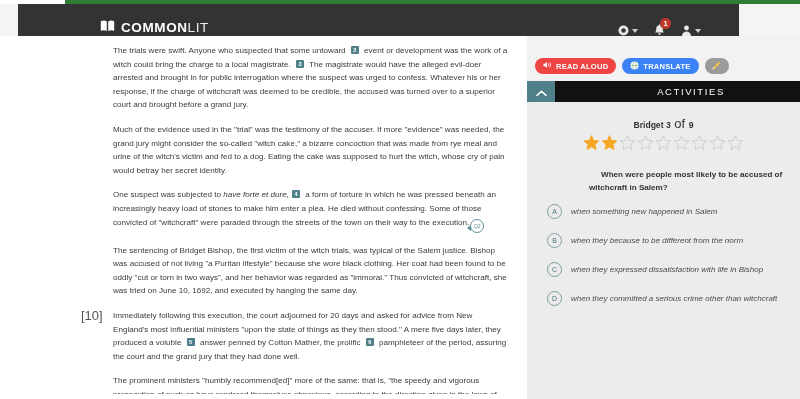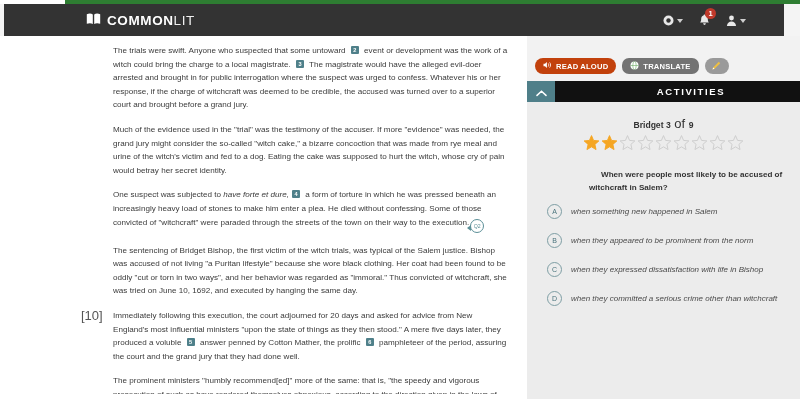--- a/index.html
+++ b/index.html
@@ -18,23 +18,23 @@
     position: absolute; top: 0; left: 0; width: 800px; height: 4px;
     background: #2e7d32;
   }
   .green-strip .white-notch {
     position: absolute; left: 0px; top: 0; width: 65px; height: 4px;
     background: #ffffff;
   }
 
   
   .header {
-    position: absolute; top: 4px; left: 4px; width: 780px; height: 32px;
+    position: absolute; top: 4px; left: 18px; width: 721px; height: 32px;
     background: #333333;
-    display: flex; align-items: center;
+    display: flex; align-items: flex-end;
   }
   .logo-wrap {
     display: flex; align-items: center; gap: 6px;
     margin-left: 82px;
   }
   .book-icon { display: block; }
   .logo-text {
     color: #ffffff; font-size: 13.5px; letter-spacing: 0.6px;
     font-weight: 700;
   }
@@ -146,22 +146,22 @@
     display: inline-flex; align-items: center; gap: 4px;
     height: 16px; padding: 0 8px;
     border-radius: 9px;
     color: #ffffff;
     font-size: 7.6px;
     font-weight: 600;
     letter-spacing: 0.2px;
     cursor: pointer;
     white-space: nowrap;
   }
-  .pill-read { background: #c2410c; justify-content: space-between; }
-  .pill-translate { background: #737373; border-radius: 7px; }
+  .pill-read { background: #ef4444; justify-content: space-between; }
+  .pill-translate { background: #3b82f6; }
   .pill-pencil {
     background: #9a9a9a;
     width: 24px; height: 16px; border-radius: 8px;
     display: inline-flex; align-items: center; justify-content: center;
     cursor: pointer;
   }
 
   .act-header {
     margin-top: 7px;
     display: flex; align-items: stretch;
@@ -170,21 +170,21 @@
   }
   .act-collapse {
     width: 28px; background: #4f7f89;
     display: flex; align-items: center; justify-content: center;
     cursor: pointer;
   }
   .act-title {
     flex: 1;
     display: flex; align-items: center; justify-content: center;
     color: #ffffff; font-size: 9.5px; letter-spacing: 1.6px;
-    font-weight: 700;
+    font-weight: 400;
     padding-right: 18px;
     margin-left: 45px;
   }
 
   .act-content {
     background: #ececec;
     height: 310px;
     padding: 14px 14px 0 14px;
   }
   .q-counter {
@@ -390,21 +390,21 @@
 
         <div class="q-text">When were people most likely to be accused of witchcraft in Salem?</div>
 
         <div>
             <div class="choice">
               <span class="choice-letter">A</span>
               <span class="choice-text">when something new happened in Salem</span>
             </div>
             <div class="choice">
               <span class="choice-letter">B</span>
-              <span class="choice-text">when they appeared to be prominent from the norm</span>
+              <span class="choice-text">when they because to be different from the norm</span>
             </div>
             <div class="choice">
               <span class="choice-letter">C</span>
               <span class="choice-text">when they expressed dissatisfaction with life in Bishop</span>
             </div>
             <div class="choice">
               <span class="choice-letter">D</span>
               <span class="choice-text">when they committed a serious crime other than witchcraft</span>
             </div>
           </div>

